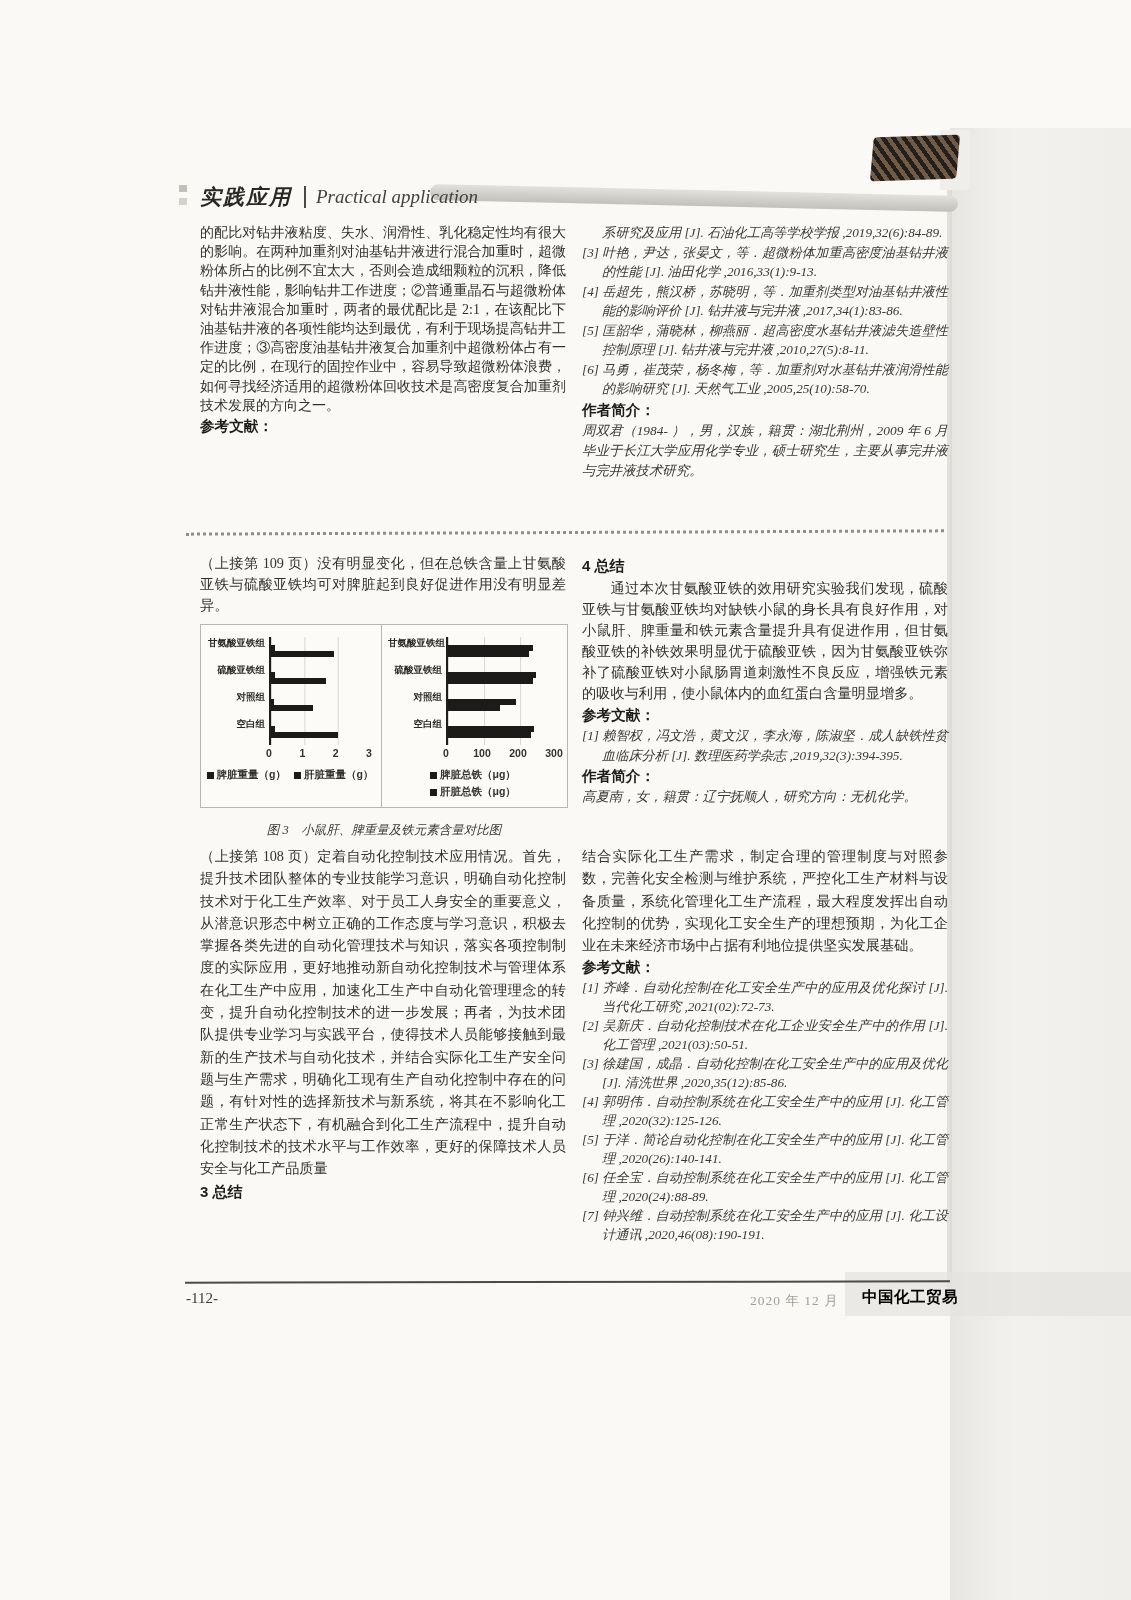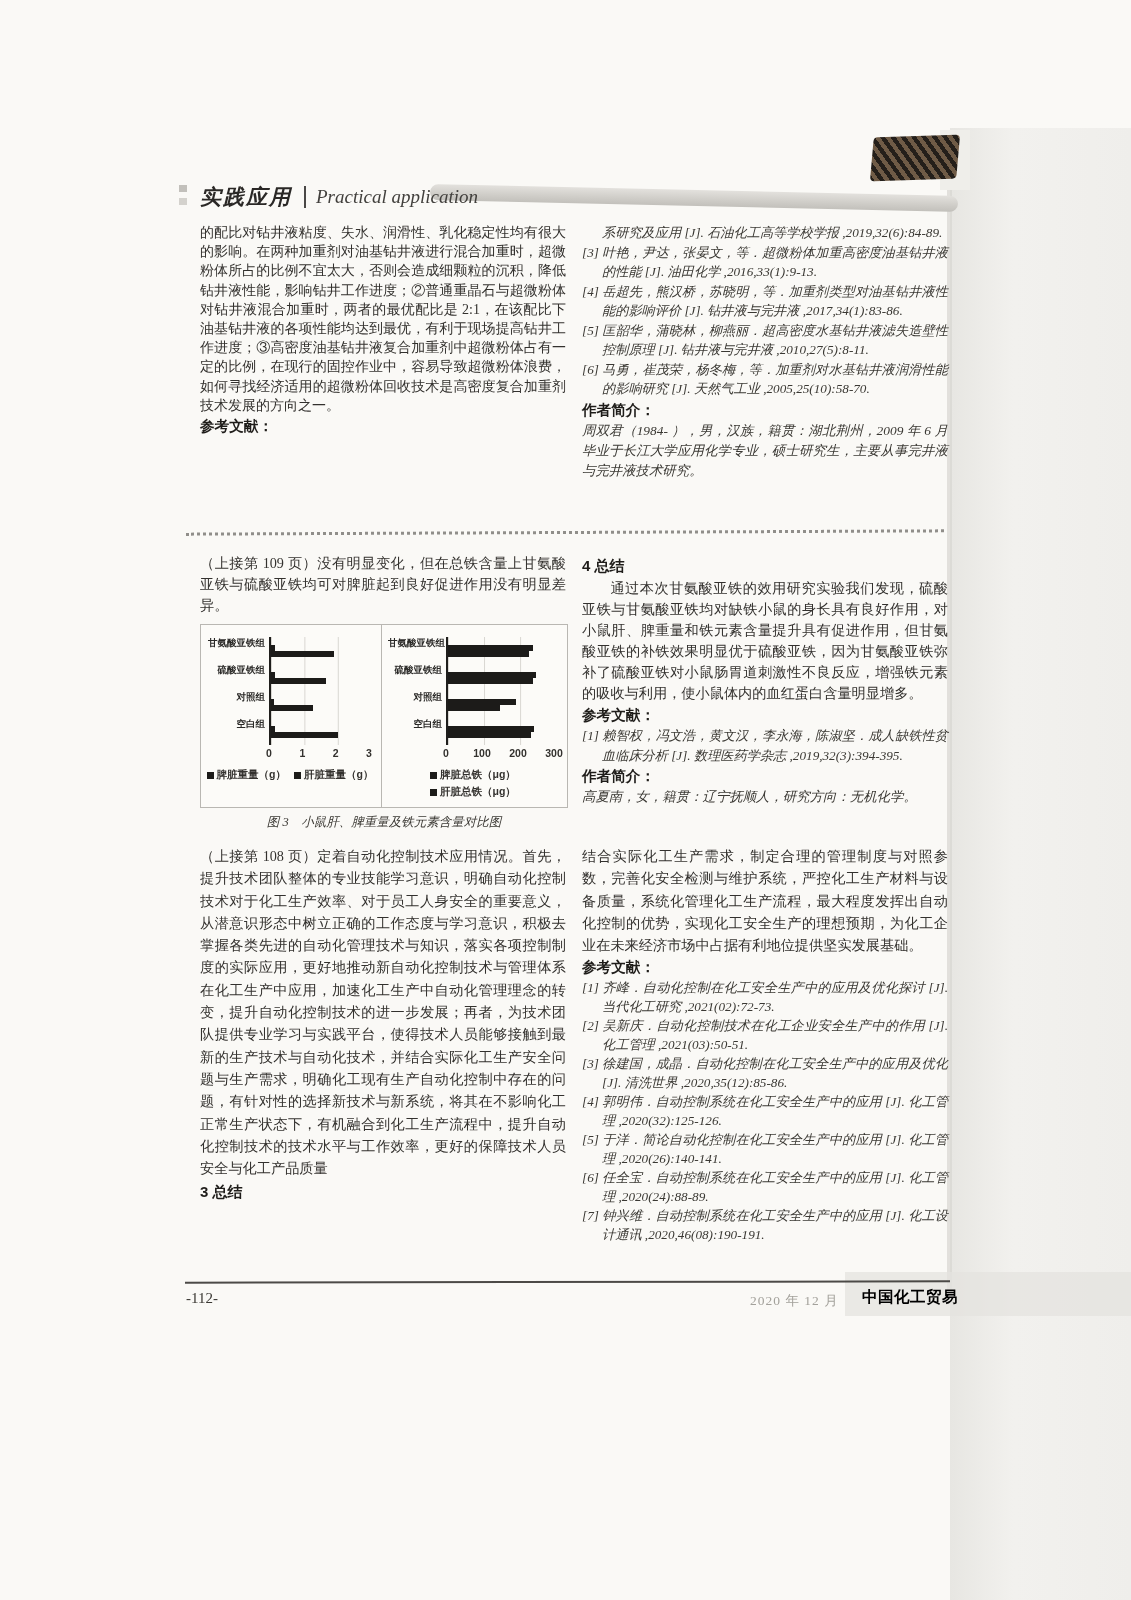--- a/index.html
+++ b/index.html
@@ -55,21 +55,21 @@
   .cbar{height:6px;background:#1c1b19;}
   .cax{position:relative;height:15px;font-size:10.5px;font-weight:700;
     font-family:"Liberation Sans","DejaVu Sans",sans-serif;margin-top:2px;}
   .ctick{position:absolute;transform:translateX(-50%);}
   .cleg{font-size:10.5px;font-weight:700;font-family:"Liberation Sans","DejaVu Sans",sans-serif;
     display:flex;margin-top:6px;}
   .cleg.rowlay{justify-content:center;gap:8px;}
   .cleg.collay{flex-direction:column;gap:3px;margin-left:42px;}
   .clegitem{display:flex;align-items:center;white-space:nowrap;}
   .csq{display:inline-block;width:7px;height:7px;background:#1c1b19;margin-right:3px;flex:0 0 auto;}
-  .caption{font-size:12.5px;font-style:italic;text-align:center;margin-top:6px;color:#3a3833;width:368px;}
+  .caption{font-size:12.5px;font-style:italic;text-align:center;margin-top:14px;color:#3a3833;width:368px;}
   
   .footer-line{position:absolute;left:185px;top:1281px;width:765px;border-top:2px solid #4c4a47;transform:rotate(-0.1deg);}
   .pageno{position:absolute;left:186px;top:1290px;font-size:15px;color:#3a3833;}
   .f-date{position:absolute;left:750px;top:1292px;font-size:13.5px;color:#a3a19b;letter-spacing:1px;}
   .f-journal{position:absolute;left:862px;top:1287px;font-size:15.5px;font-weight:900;color:#000000;
     font-family:"Liberation Sans","DejaVu Sans",sans-serif;letter-spacing:.5px;z-index:2;}
 </style>
 </head>
 <body>
 

